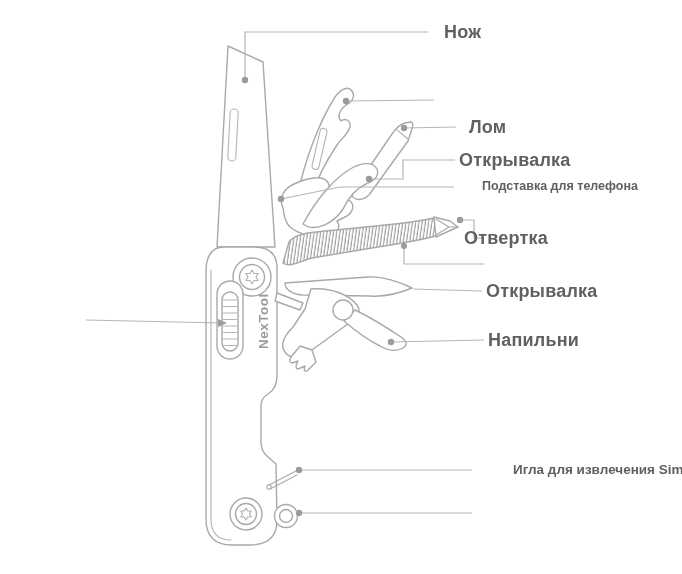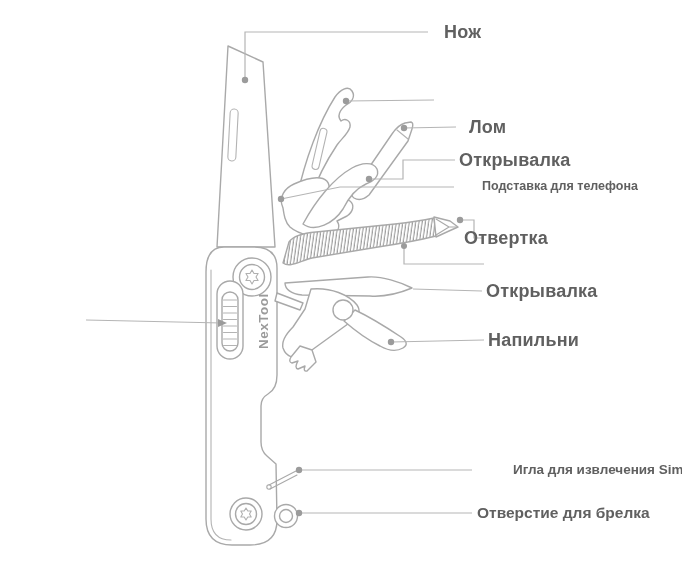--- a/index.html
+++ b/index.html
@@ -165,15 +165,14 @@
   </svg>
 
   <div class="lbl lbl-big" style="left:444px;top:23px;text-align:right;">Нож</div>
   <div class="lbl lbl-big" style="left:460px;top:118px;margin-left:9px;">Лом</div>
   <div class="lbl lbl-big" style="left:459px;top:151px;">Открывалка</div>
   <div class="lbl lbl-small" style="left:458px;top:180px;margin-left:24px;">Подставка для телефона</div>
   <div class="lbl lbl-big" style="left:464px;top:229px;">Отвертка</div>
   <div class="lbl lbl-big" style="left:486px;top:282px;">Открывалка</div>
   <div class="lbl lbl-big" style="left:488px;top:331px;">Напильни</div>
   <div class="lbl lbl-sim" style="left:477px;top:463px;margin-left:36px;">Игла для извлечения Sim</div>
-  <div class="lbl lbl-mid" style="left:477px;top:505px;">Отверстие для брелка</div>
 
 </div>
 
 </body></html>

